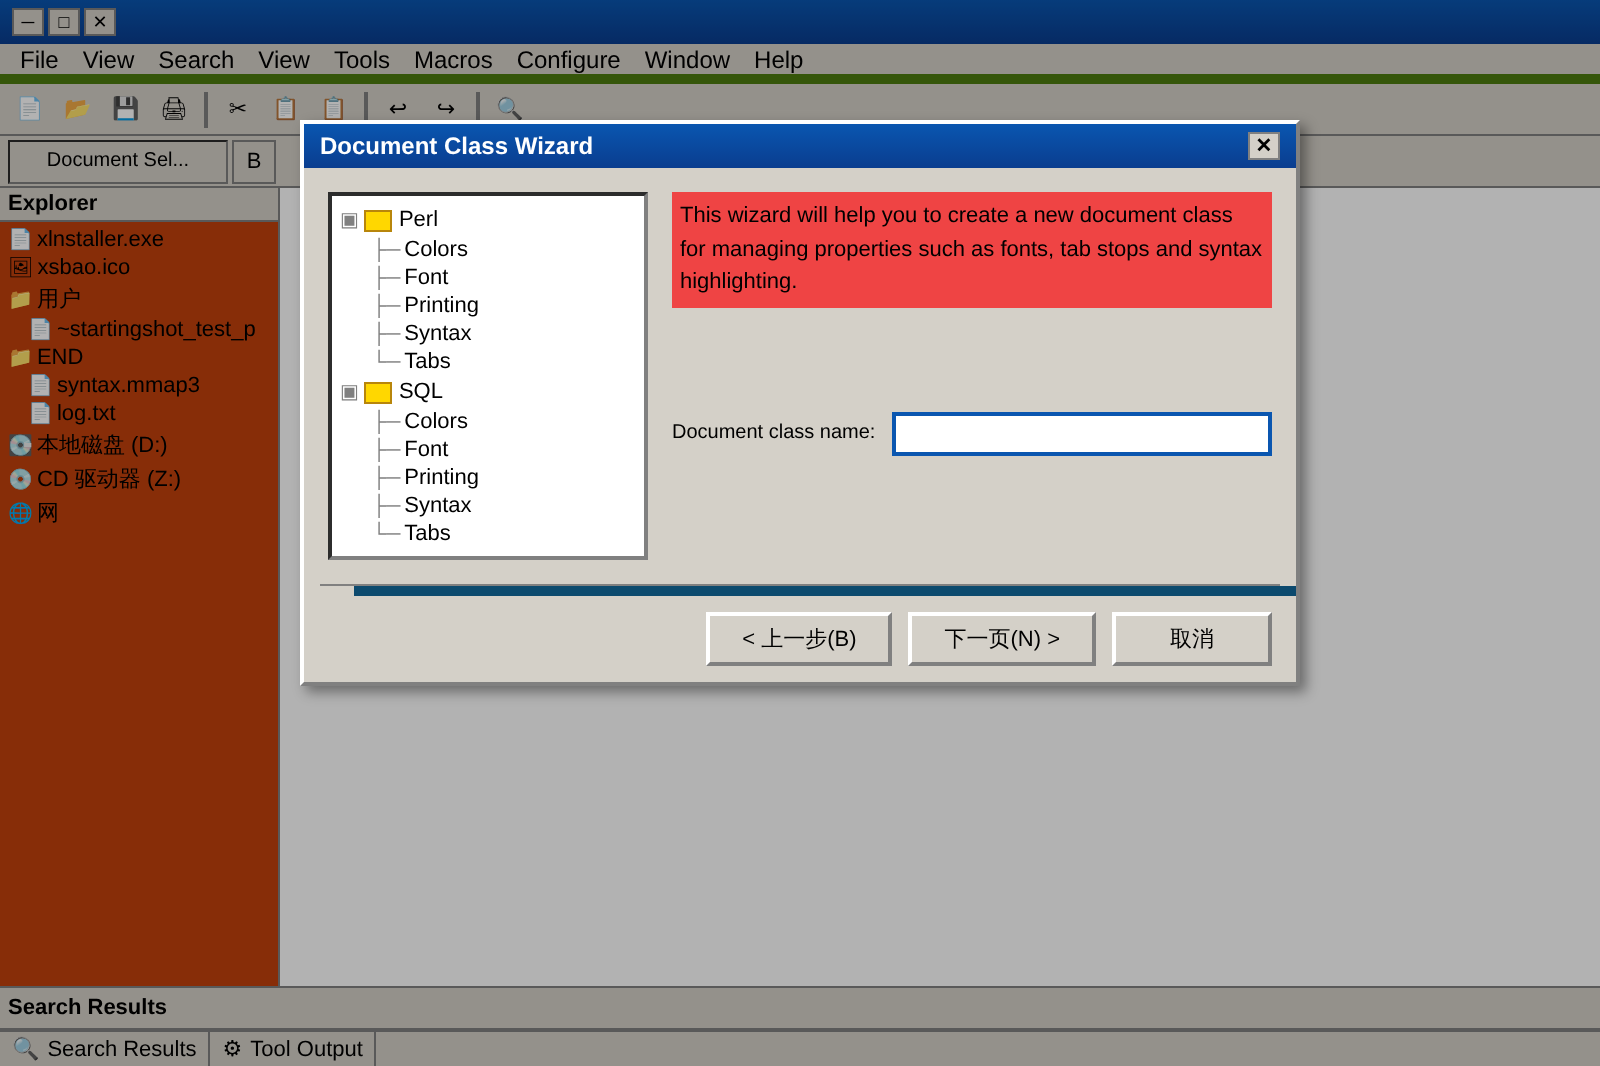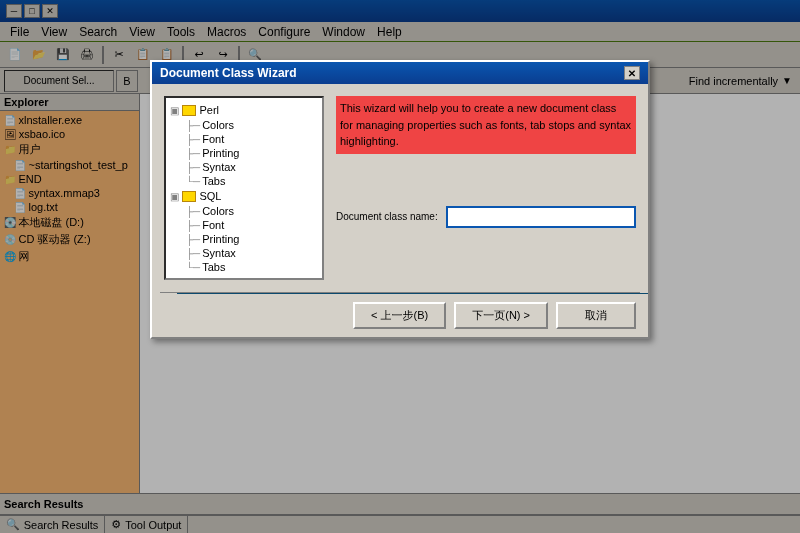--- a/index.html
+++ b/index.html
@@ -55,21 +55,21 @@
       color: #000;
     }
 
     
     .menu-bar {
       background: #d4d0c8;
       height: 20px;
       display: flex;
       align-items: center;
       padding: 0 4px;
-      border-bottom: 1px solid #4d7c0f;
+      border-bottom: 5px solid #4d7c0f;
     }
     .menu-item {
       padding: 2px 6px;
       cursor: pointer;
       font-size: 12px;
     }
 
     
     .toolbar {
       background: #d4d0c8;
@@ -111,21 +111,21 @@
 
     
     .main-area {
       display: flex;
       height: calc(533px - 22px - 20px - 26px - 26px - 22px - 18px);
     }
 
     
     .explorer-panel {
       width: 140px;
-      background: #fdba74;
+      background: #c2410c;
       border-right: 1px solid #808080;
       display: flex;
       flex-direction: column;
       overflow: hidden;
     }
     .explorer-header {
       background: #d4d0c8;
       padding: 2px 4px;
       font-weight: bold;
       font-size: 11px;
@@ -281,21 +281,21 @@
       border: 2px solid #0a56b0;
       background: #ffffff;
       padding: 2px 4px;
       font-size: 11px;
     }
     .modal-footer {
       padding: 8px 12px;
       display: flex;
       justify-content: flex-end;
       gap: 8px;
-      border-top: 1px solid #0c4a6e;
+      border-top: 5px solid #0c4a6e;
       margin-left: 25px;
     }
     .modal-btn {
       padding: 4px 16px;
       background: #d4d0c8;
       border: 2px solid;
       border-top-color: #ffffff;
       border-left-color: #ffffff;
       border-right-color: #808080;
       border-bottom-color: #808080;
@@ -364,24 +364,20 @@
   <div class="toolbar-btn">↪</div>
   <div class="toolbar-sep"></div>
   <div class="toolbar-btn">🔍</div>
 </div>
 
 <div class="toolbar2">
   <div class="toolbar-btn" style="width:110px; font-size:10px; text-align:left; padding:0 4px; border:1px inset #808080;">Document Sel...</div>
   <div class="toolbar-btn" style="border:1px solid #808080;">B</div>
 
   <div style="flex:1;"></div>
-  <div class="find-bar" style="position:relative; top:auto; right:auto; width:auto; border:none; background:transparent;">
-    <span style="font-size:11px;">Find incrementally</span>
-    <span style="margin-left:4px; font-size:10px;">▼</span>
-  </div>
 </div>
 
 <div class="main-area">
 
   <div class="explorer-panel">
     <div class="explorer-header">
       <span>Explorer</span>
     </div>
     <div class="explorer-content">
 

